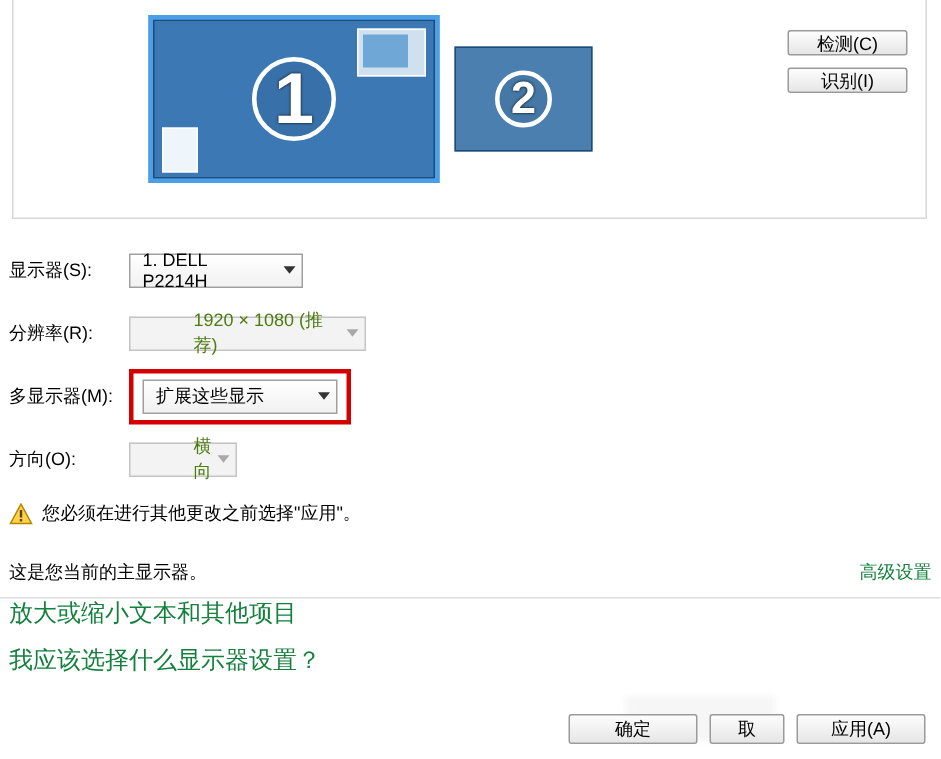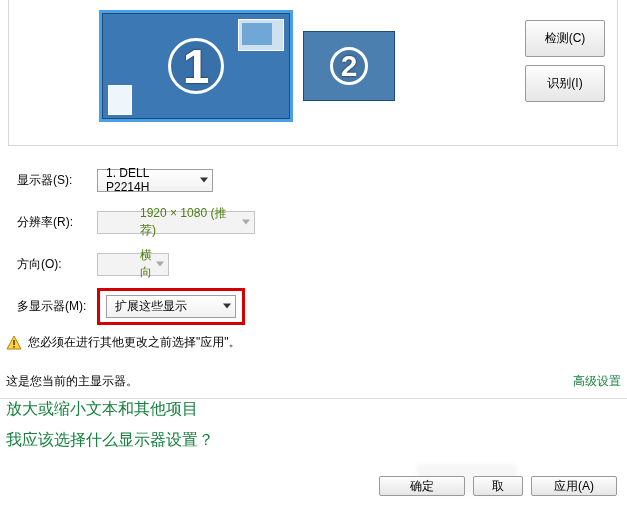--- a/index.html
+++ b/index.html
@@ -11,25 +11,25 @@
   .monitor { position: relative; background: #3b78b4; border: 1px solid #1c4c77; display: flex; align-items: center; justify-content: center; }
   .mon1 { width: 194px; height: 112px; border: 3px solid #49a0e8; box-shadow: 0 0 0 1px #1c4c77 inset; }
   .mon2 { width: 92px; height: 70px; background: #4a7fb0; display:flex; align-items:center; justify-content:center; }
   .mon-num { font-size: 48px; font-weight: bold; color: #fff; text-shadow: 0 0 2px #000; border: 3px solid #fff; border-radius: 50%; width: 56px; height: 56px; display:flex; align-items:center; justify-content:center; background: rgba(0,0,0,0.05); }
   .mon2 .mon-num { font-size: 30px; width: 38px; height: 38px; }
   .thumb { position:absolute; background:#cfe1ef; border:1px solid #fff;}
   .thumb.a { top:6px; right:6px; width:46px; height:32px;}
   .thumb.a::after{content:"";position:absolute;top:3px;left:3px;width:30px;height:22px;background:#6fa8d6;}
   .thumb.b { bottom:4px; left:6px; width:24px; height:30px; background:#eef5fb;}
   .side-btns { position: absolute; right: 12px; top: 20px; display: flex; flex-direction: column; gap: 8px; }
-  .win-btn { min-width: 80px; height: 37px; border: 1px solid #9a9a9a; background: linear-gradient(#fdfdfd,#e6e6e6); border-radius: 2px; font-size: 12px; cursor: pointer; padding: 0 10px; }
+  .win-btn { min-width: 80px; height: 17px; border: 1px solid #9a9a9a; background: linear-gradient(#fdfdfd,#e6e6e6); border-radius: 2px; font-size: 12px; cursor: pointer; padding: 0 10px; }
 
   
   .rows { margin-top: 20px; }
-  .row { display: flex; align-items: center; height: 28px; margin-bottom: 14px; margin-left: 11px; }
+  .row { display: flex; align-items: center; height: 28px; margin-bottom: 14px; }
   .row label { width: 86px; padding-left: 6px; color:#000; }
   .combo { position: relative; height: 23px; border: 1px solid #9f9f9f; background: linear-gradient(#fff,#f1f1f1); display: inline-flex; align-items: center; padding: 0 22px 0 8px; font-size: 12px; }
   .combo.disabled { color:#4d7c0f; background:#f3f3f3; border-color:#c4c4c4;padding-left:42px;}
   .combo .arrow { position:absolute; right:4px; top:50%; transform:translateY(-50%); width:0;height:0;border-left:4px solid transparent;border-right:4px solid transparent;border-top:5px solid #333; }
   .combo.disabled .arrow{border-top-color:#a9a9a9;}
   .c-display{width:116px;}
   .c-res{width:158px;}
   .c-orient{width:72px;}
   .c-multi{width:130px;}
 
@@ -77,34 +77,34 @@
     </div>
   </div>
   <div class="row">
     <label>分辨率(R):</label>
     <div class="combo c-res disabled">
       <span>1920 × 1080 (推荐)</span>
       <span class="arrow"></span>
     </div>
   </div>
   <div class="row">
-    <label>方向(O):</label>
-    <div class="combo c-orient disabled">
-      <span>横向</span>
-      <span class="arrow"></span>
-    </div>
-  </div>
-  <div class="row">
     <label>多显示器(M):</label>
     <span class="hl">
       <div class="combo c-multi">
         <span>扩展这些显示</span>
         <span class="arrow"></span>
       </div>
     </span>
+  </div>
+  <div class="row">
+    <label>方向(O):</label>
+    <div class="combo c-orient disabled">
+      <span>横向</span>
+      <span class="arrow"></span>
+    </div>
   </div>
 </div>
 
 <div class="warn-line">
   <svg class="warn-ico" viewBox="0 0 16 16">
     <polygon points="8,1 15,14 1,14" fill="#ffd24a" stroke="#b38600" stroke-width="1"></polygon>
     <rect x="7.2" y="5" width="1.6" height="5" fill="#5a4200"></rect>
     <rect x="7.2" y="11" width="1.6" height="1.6" fill="#5a4200"></rect>
   </svg>
   <span>您必须在进行其他更改之前选择"应用"。</span>

